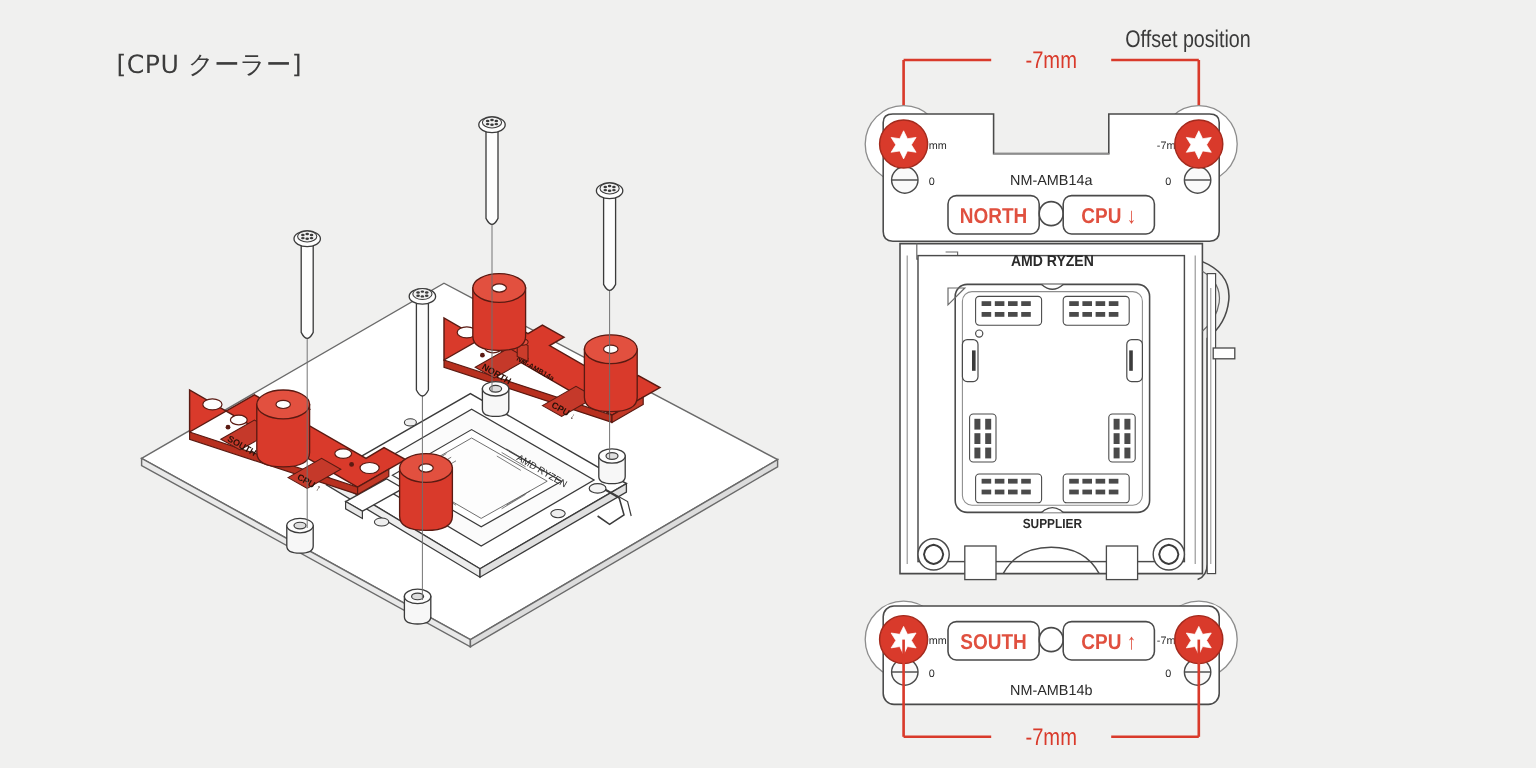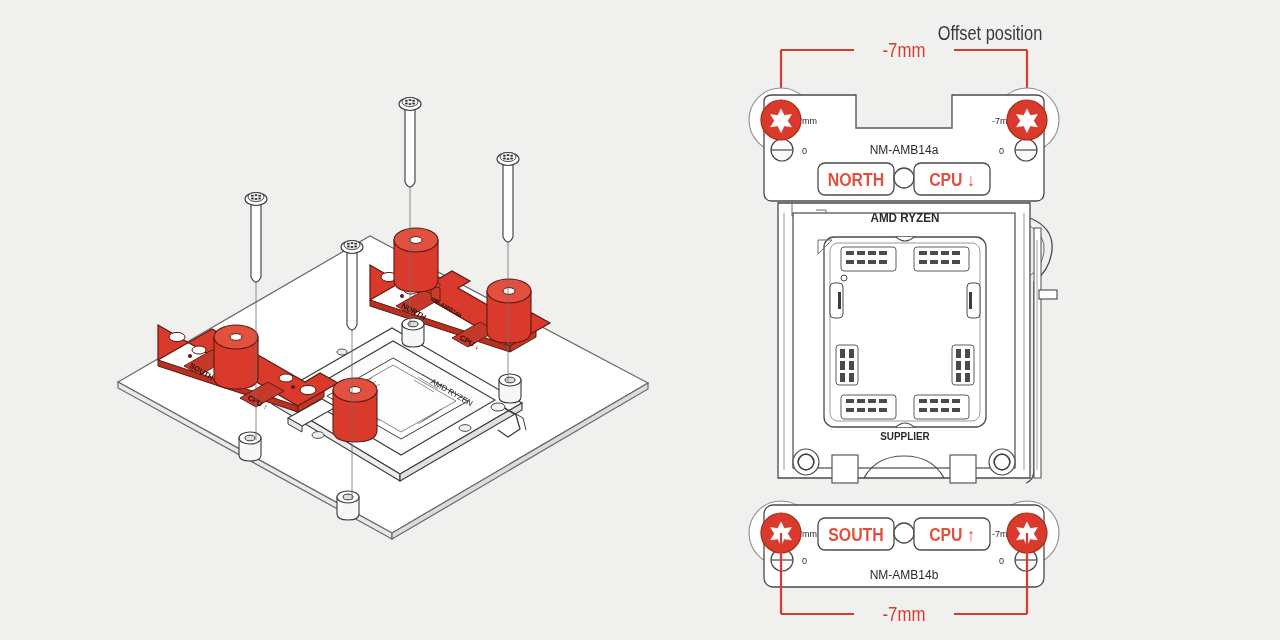--- a/index.html
+++ b/index.html
@@ -17,21 +17,21 @@
   #stage {
     position: absolute;
     inset: 0;
     width: 1280px;
     height: 640px;
   }
   .panel {
     position: absolute;
   }
   #left-panel { left: 0; top: 0; width: 700px; height: 640px; }
-  #right-panel { left: 696px; top: 0; width: 580px; height: 472px; }
+  #right-panel { left: 668px; top: 0; width: 580px; height: 472px; }
 
   #cpu-cooler-heading {
     position: absolute;
     left: 97px;
     top: 40px;
     font-size: 21px;
     color: #3c3c3c;
     letter-spacing: 0.4px;
     white-space: nowrap;
     font-family: "DejaVu Sans", sans-serif;
@@ -51,20 +51,21 @@
   .txt-dim {
     font-family: "Liberation Sans Narrow", "Liberation Sans", sans-serif;
     fill: #d93a2b;
   }
 </style>
 </head>
 <body>
 
 <div id="stage">
 
+  <div id="cpu-cooler-heading">[CPU クーラー]</div>
   <div id="offset-heading">Offset position</div>
 
   <div class="panel" id="left-panel">
     <svg width="700" height="640" viewBox="0 0 700 640">
       <defs>
         <g id="screw-g">
 
           <path d="M -5,-2 L 5,-2 L 5,72 Q 0,82 -5,72 Z" fill="#fdfdfd" stroke="#3b3b3b" stroke-width="1.1"></path>
 
           <ellipse cx="0" cy="-6" rx="11" ry="6.5" fill="#fdfdfd" stroke="#3b3b3b" stroke-width="1.1"></ellipse>

